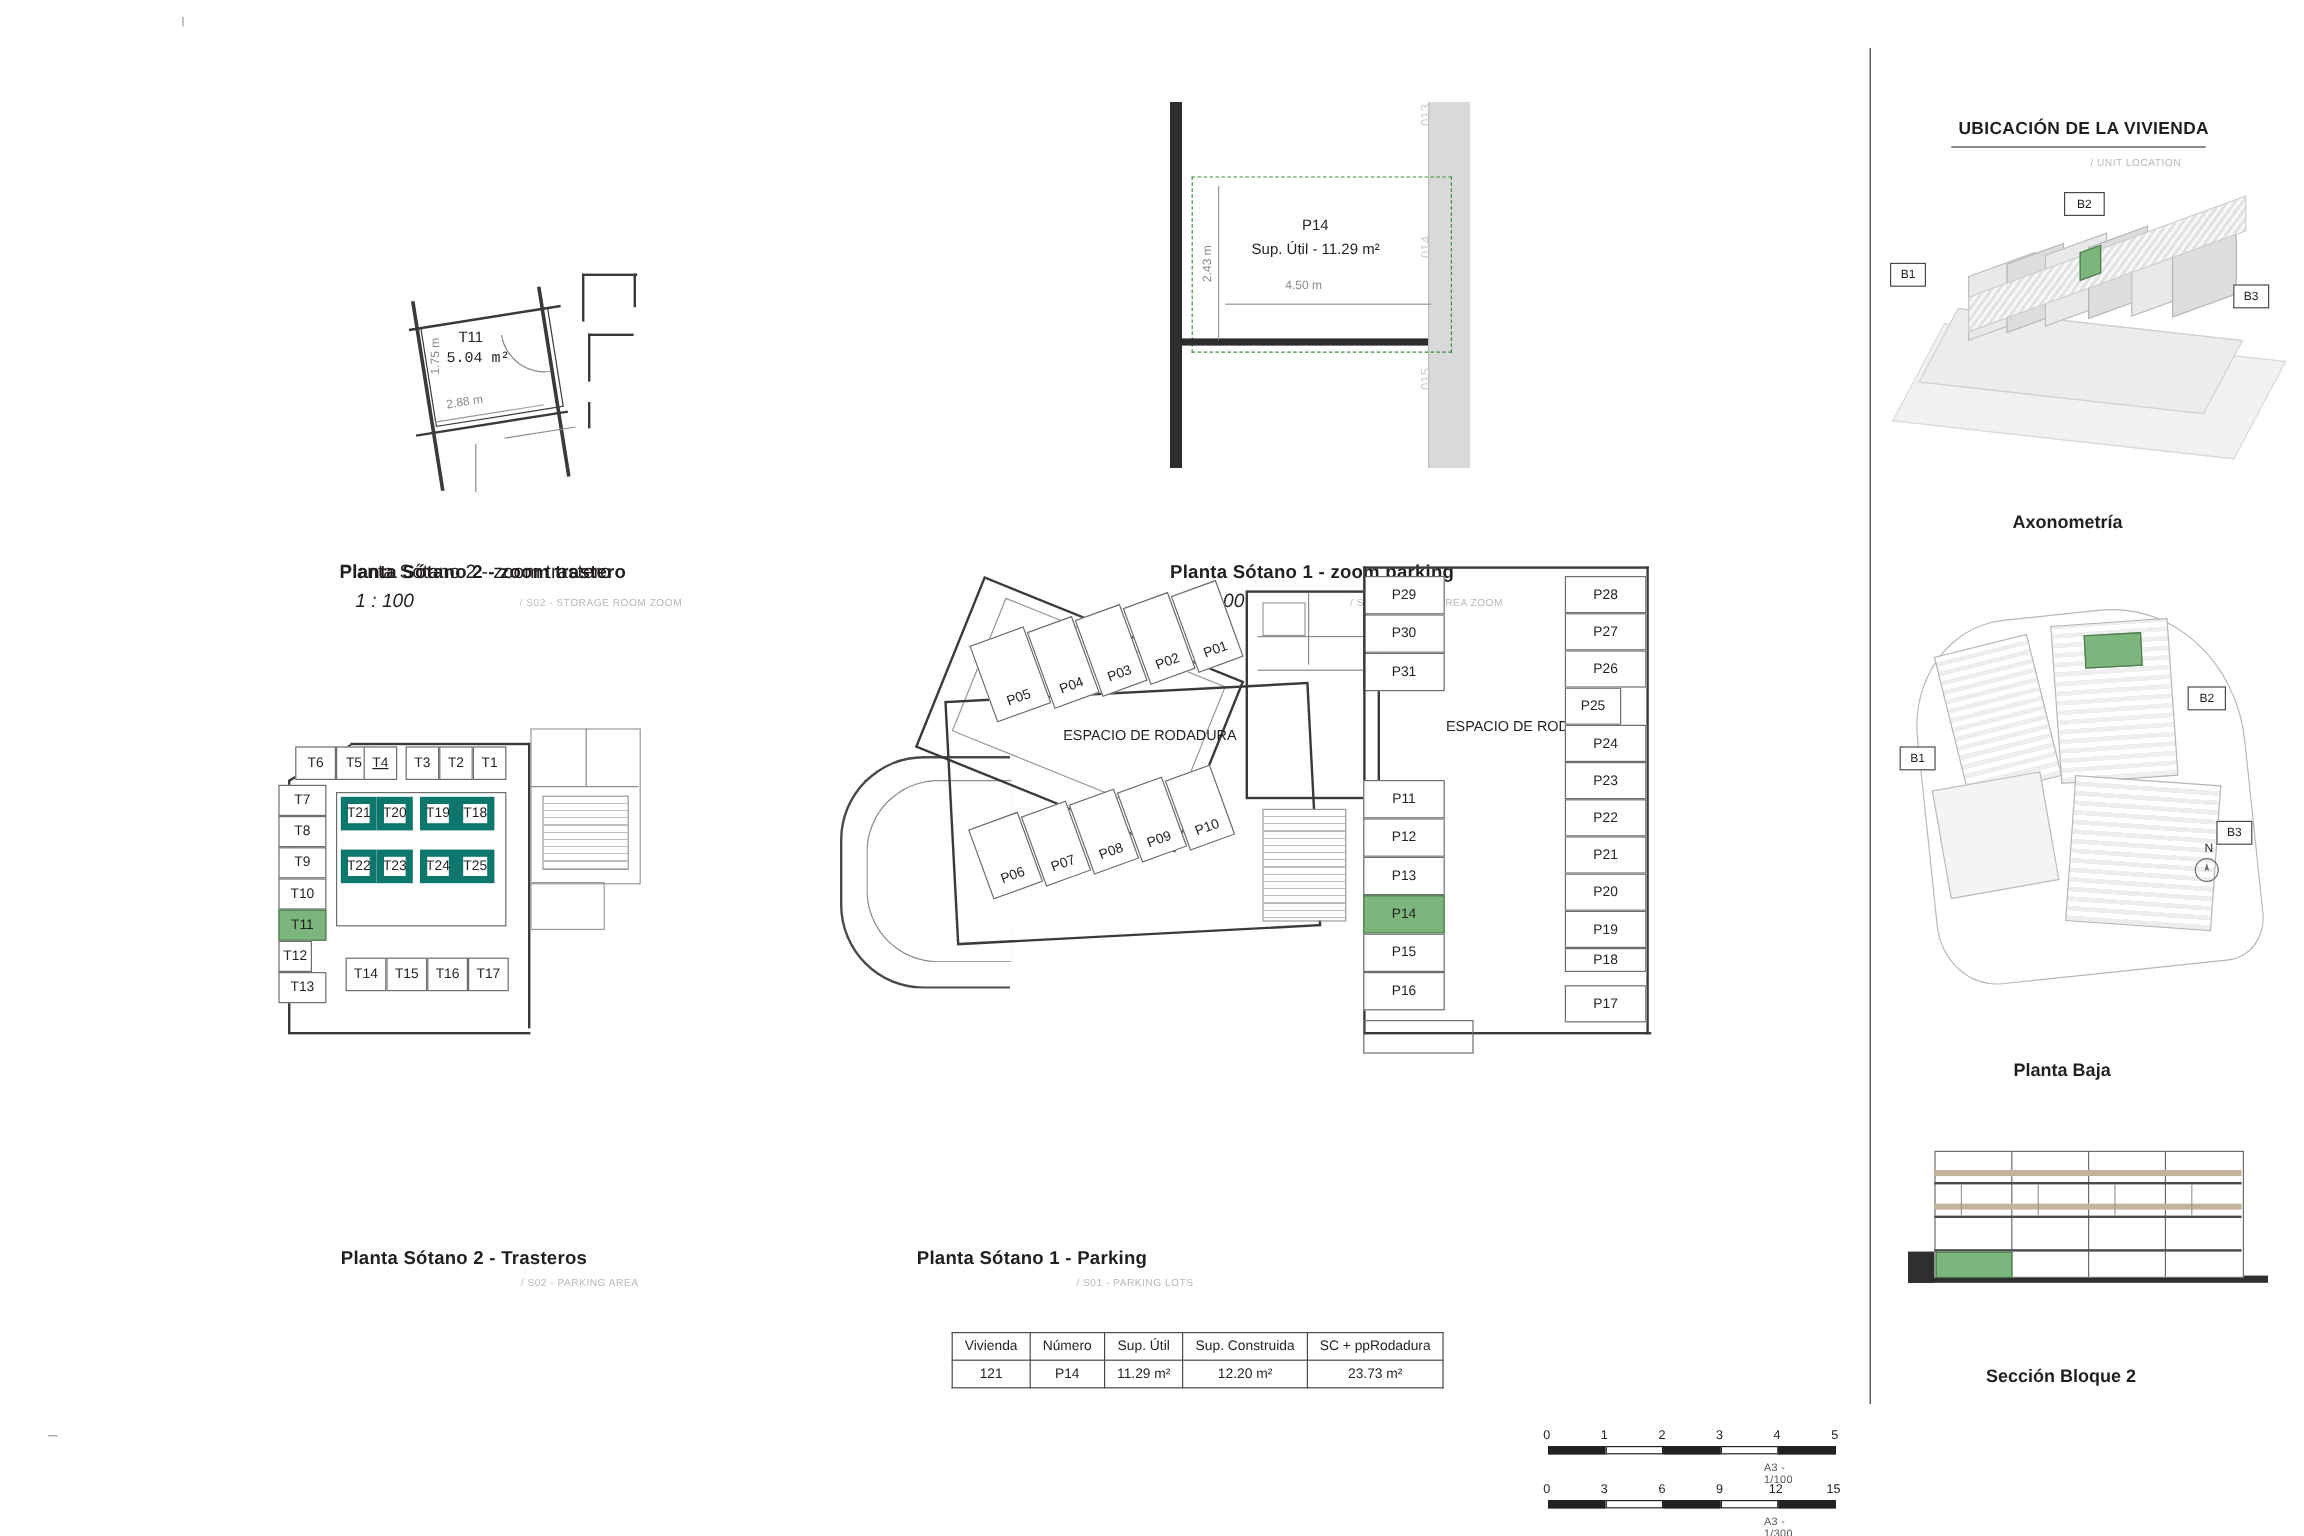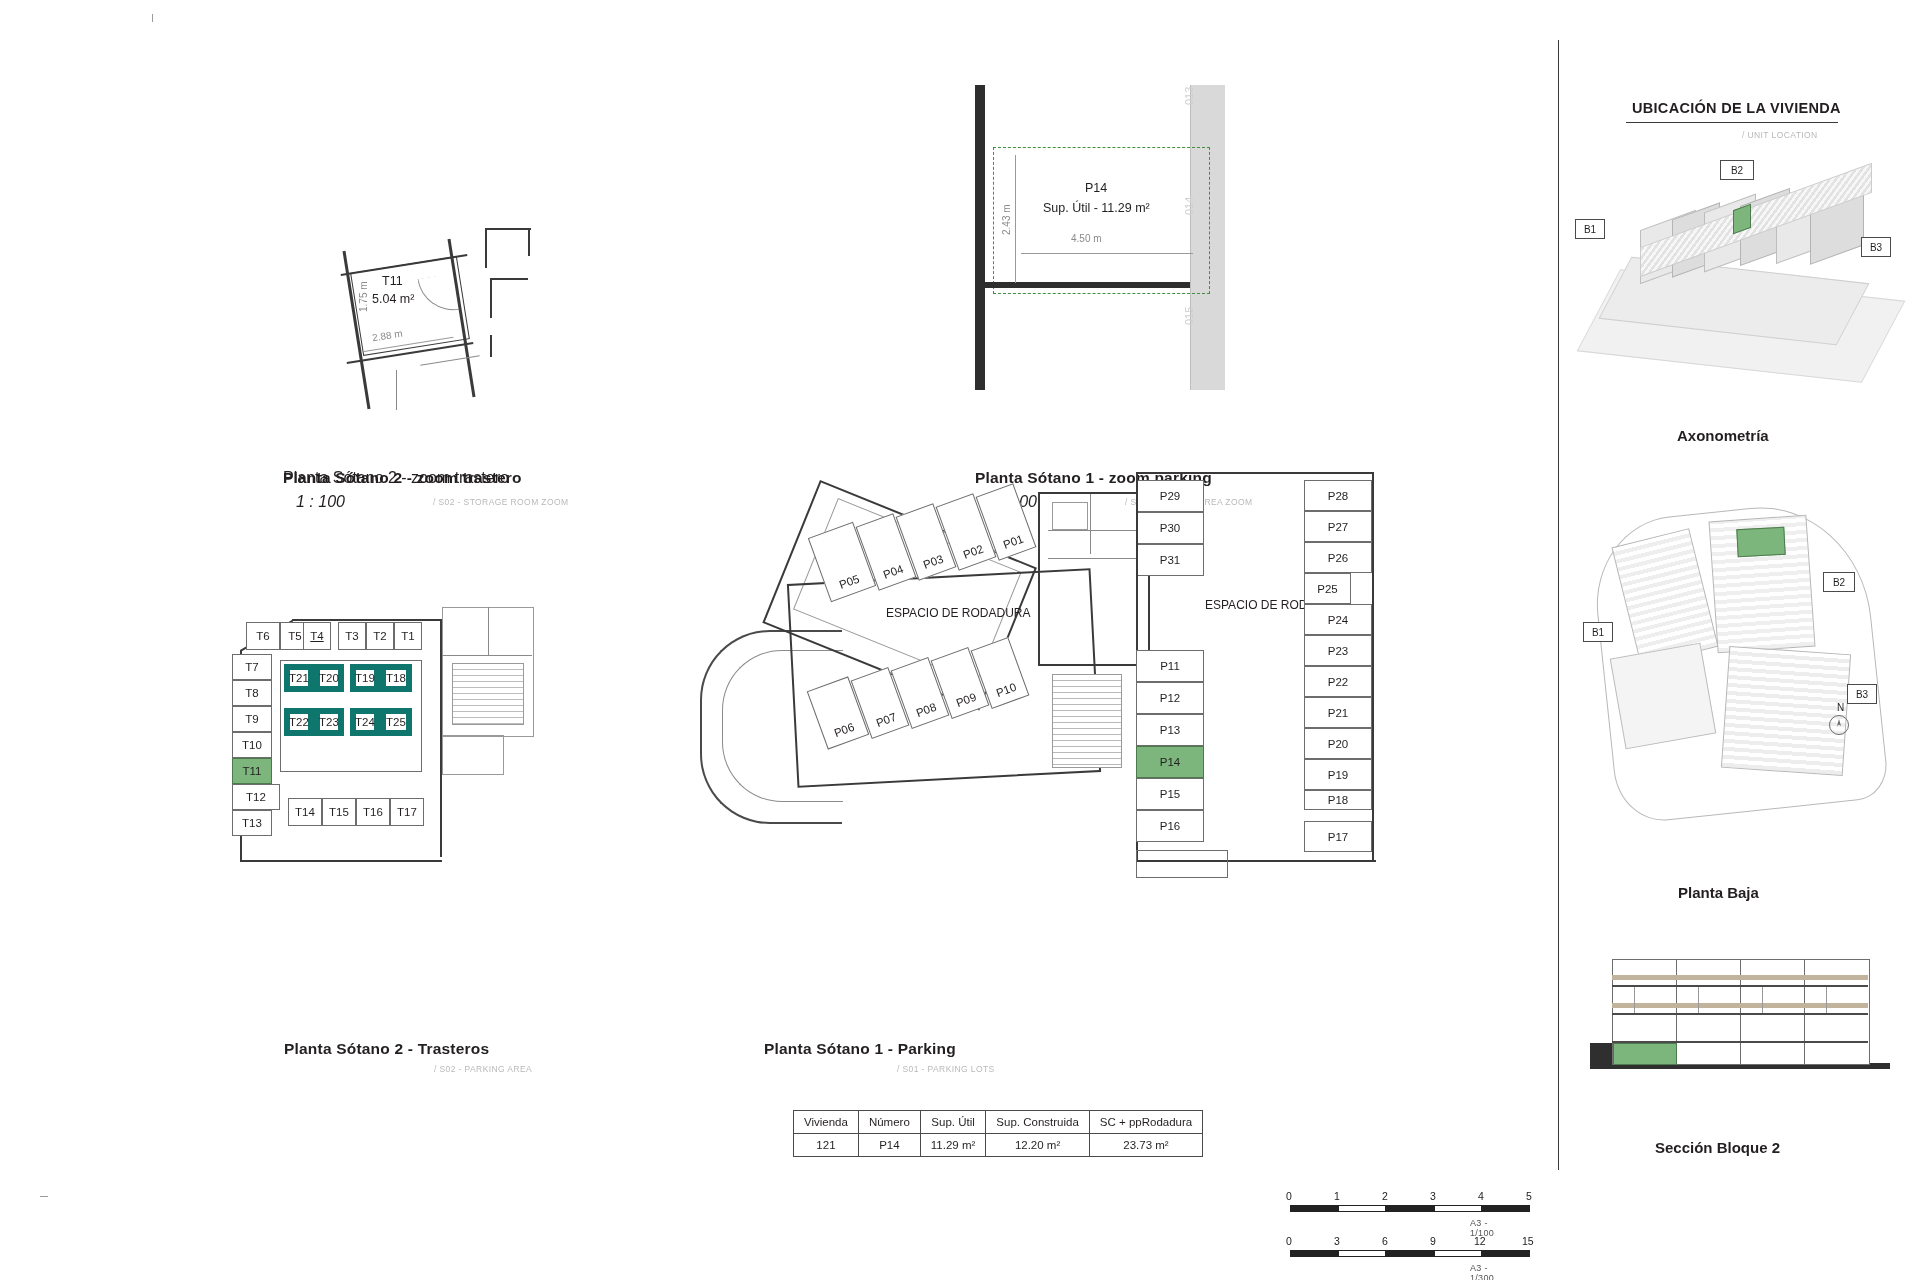--- a/index.html
+++ b/index.html
@@ -107,21 +107,21 @@
     <div class="thin" style="left:120px;top:120px;width:60px;height:1px;transform:rotate(-9deg);"></div>
     <div class="thin" style="left:96px;top:130px;width:1px;height:40px;"></div>
 
     <div class="abs" style="left:120px;top:36px;width:36px;height:36px;border:1px solid #8a8a8a;border-radius:0 0 0 100%;border-top:none;border-right:none;transform:rotate(-9deg);"></div>
 
     <div class="dimtext" style="left:58px;top:72px;transform:rotate(-90deg);transform-origin:left top;">1.75 m</div>
     <div class="dimline" style="left:62px;top:104px;width:92px;transform:rotate(-9deg);"></div>
     <div class="dimtext" style="left:72px;top:90px;transform:rotate(-9deg);">2.88 m</div>
 
     <div class="lbl" style="left:82px;top:34px;font-size:12.5px;">T11</div>
-    <div class="lbl" style="left:72px;top:52px;font-size:12.5px;">5.04 m²</div>
+    <div class="lbl" style="left:72px;top:52px;font-size:12.5px;font-family:Liberation Mono, monospace;">5.04 m²</div>
   </div>
 
   <div class="abs" style="left:283px;top:469px;">Planta Sótano 2 - zoom trastero</div>
   <div class="title abs" style="left:283px;top:469px;">Planta Sótano 2 - zoom trastero</div>
   <div class="scale abs" style="left:296px;top:493px;">1 : 100</div>
   <div class="subtle abs" style="left:433px;top:497px;">/ S02 - STORAGE ROOM ZOOM</div>
 
   <div class="abs" style="left:975px;top:85px;width:290px;height:305px;">
 
     <div class="wall" style="left:0px;top:0px;width:10px;height:305px;background:#2e2e2e;"></div>
@@ -171,21 +171,21 @@
     <div class="cell" style="left:63px;top:-8px;width:28px;height:28px;text-decoration:underline;">T4</div>
     <div class="cell" style="left:98px;top:-8px;width:28px;height:28px;">T3</div>
     <div class="cell" style="left:126px;top:-8px;width:28px;height:28px;">T2</div>
     <div class="cell" style="left:154px;top:-8px;width:28px;height:28px;">T1</div>
 
     <div class="cell" style="left:-8px;top:24px;width:40px;height:26px;">T7</div>
     <div class="cell" style="left:-8px;top:50px;width:40px;height:26px;">T8</div>
     <div class="cell" style="left:-8px;top:76px;width:40px;height:26px;">T9</div>
     <div class="cell" style="left:-8px;top:102px;width:40px;height:26px;">T10</div>
     <div class="cell sel" style="left:-8px;top:128px;width:40px;height:26px;">T11</div>
-    <div class="cell" style="left:-8px;top:154px;width:48px;height:26px;">T12</div>
+    <div class="cell" style="left:-8px;top:154px;width:28px;height:26px;">T12</div>
     <div class="cell" style="left:-8px;top:180px;width:40px;height:26px;">T13</div>
 
     <div class="box-thin" style="left:40px;top:30px;width:140px;height:110px;border-color:#6d6d6d;"></div>
     <div class="cell thinb" style="left:44px;top:34px;width:30px;height:28px;">T21</div>
     <div class="cell thinb" style="left:74px;top:34px;width:30px;height:28px;">T20</div>
     <div class="cell thinb" style="left:110px;top:34px;width:30px;height:28px;">T19</div>
     <div class="cell thinb" style="left:140px;top:34px;width:32px;height:28px;">T18</div>
     <div class="cell thinb" style="left:44px;top:78px;width:30px;height:28px;">T22</div>
     <div class="cell thinb" style="left:74px;top:78px;width:30px;height:28px;">T23</div>
     <div class="cell thinb" style="left:110px;top:78px;width:30px;height:28px;">T24</div>

